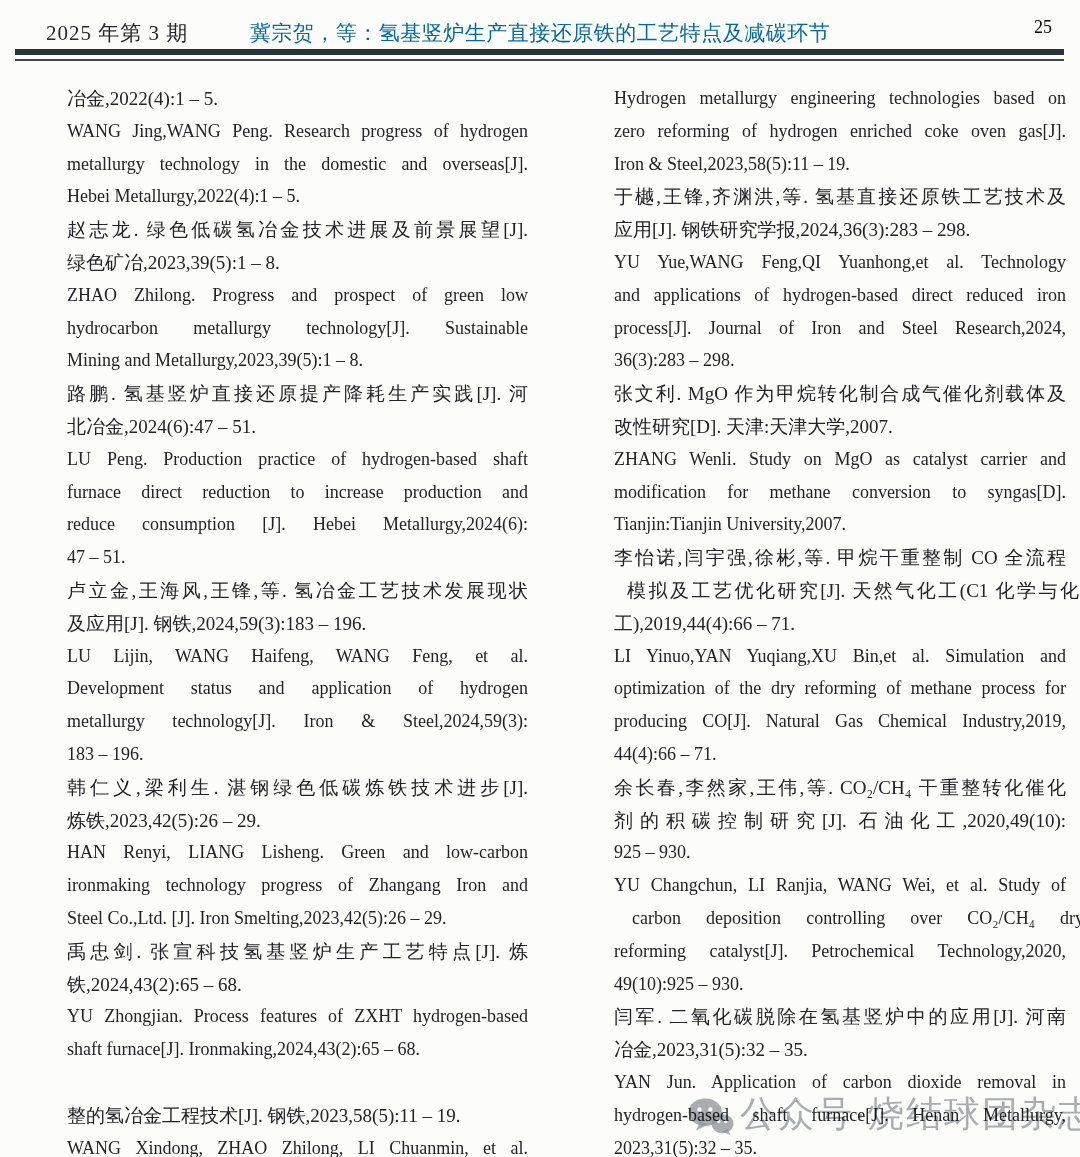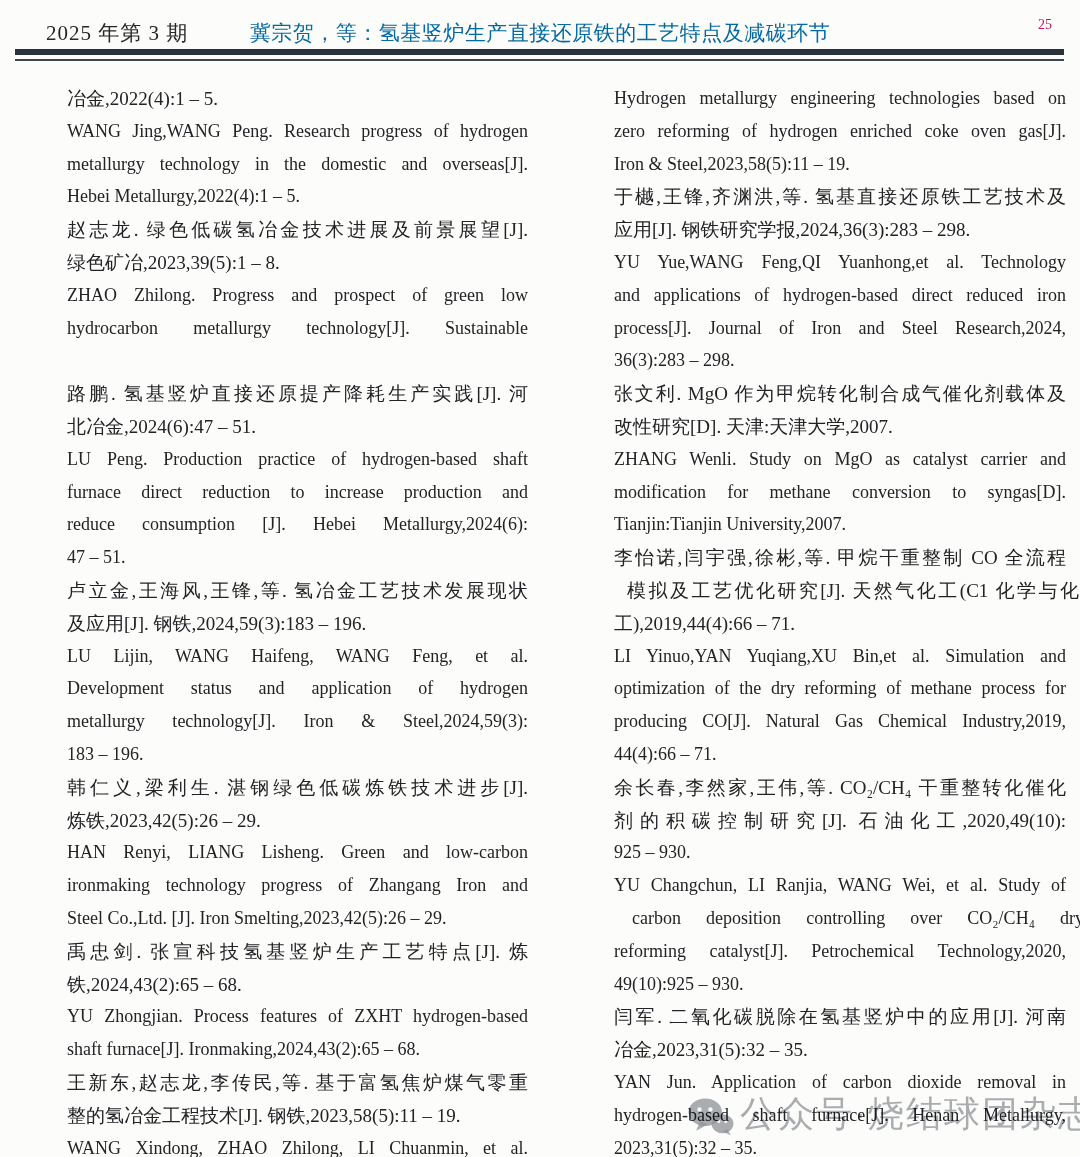--- a/index.html
+++ b/index.html
@@ -7,21 +7,21 @@
     width:1080px;height:1157px;position:relative;overflow:hidden;
     background:#fcfcfa;color:#232327;
     font-family:"Liberation Serif","DejaVu Serif",serif;
     -webkit-font-smoothing:antialiased;
   }
   .page{position:absolute;inset:0;}
   
   .h-left{position:absolute;left:46px;top:19px;font-size:21px;letter-spacing:1px;color:#27272b;}
   .h-center{position:absolute;left:50%;top:19px;transform:translateX(-50%);
     font-size:21px;letter-spacing:0.5px;color:#0369a1;white-space:nowrap;}
-  .h-right{position:absolute;right:28px;top:17px;font-size:14px;color:#be185d;}
+  .h-right{position:absolute;right:28px;top:17px;font-size:18px;color:#000000;}
   .rule-thick{position:absolute;left:15px;top:49px;width:1049px;height:6px;background:var(--rule,#28333b);}
   .rule-thin{position:absolute;left:15px;top:59px;width:1049px;height:2px;background:var(--rule2,#3d474f);}
   
   .col{position:absolute;top:0;height:1157px;}
   #col-left{left:67px;width:461px;}
   #col-right{left:614px;width:452px;}
   .ref-line{
     position:absolute;left:0;width:100%;height:33px;line-height:33px;
     overflow:hidden;font-size:19px;color:#232327;
   }
@@ -54,20 +54,21 @@
   <main>
     <div id="col-left" class="col">
         <div class="ref-line e cn" style="top: 82px;"><span>冶金,2022(4):1 – 5.</span></div>
         <div class="ref-line j en" style="top: 114.8px;"><span>WANG Jing,WANG Peng. Research progress of hydrogen</span></div>
         <div class="ref-line j en" style="top: 147.6px;"><span>metallurgy technology in the domestic and overseas[J].</span></div>
         <div class="ref-line e en" style="top: 180.4px;"><span>Hebei Metallurgy,2022(4):1 – 5.</span></div>
         <div class="ref-line j cn" style="top: 213.2px;"><span>赵志龙. 绿色低碳氢冶金技术进展及前景展望[J].</span></div>
         <div class="ref-line e cn" style="top: 246px;"><span>绿色矿冶,2023,39(5):1 – 8.</span></div>
         <div class="ref-line j en" style="top: 278.8px;"><span>ZHAO Zhilong. Progress and prospect of green low</span></div>
         <div class="ref-line j en" style="top: 311.6px;"><span>hydrocarbon metallurgy technology[J]. Sustainable</span></div>
+        <div class="ref-line e en" style="top: 344.4px;"><span>Mining and Metallurgy,2023,39(5):1 – 8.</span></div>
         <div class="ref-line j cn" style="top: 377.2px;"><span>路鹏. 氢基竖炉直接还原提产降耗生产实践[J]. 河</span></div>
         <div class="ref-line e cn" style="top: 410px;"><span>北冶金,2024(6):47 – 51.</span></div>
         <div class="ref-line j en" style="top: 442.8px;"><span>LU Peng. Production practice of hydrogen-based shaft</span></div>
         <div class="ref-line j en" style="top: 475.6px;"><span>furnace direct reduction to increase production and</span></div>
         <div class="ref-line j en" style="top: 508.4px;"><span>reduce consumption [J]. Hebei Metallurgy,2024(6):</span></div>
         <div class="ref-line e en" style="top: 541.2px;"><span>47 – 51.</span></div>
         <div class="ref-line j cn" style="top: 574px;"><span>卢立金,王海风,王锋,等. 氢冶金工艺技术发展现状</span></div>
         <div class="ref-line e cn" style="top: 606.8px;"><span>及应用[J]. 钢铁,2024,59(3):183 – 196.</span></div>
         <div class="ref-line j en" style="top: 639.6px;"><span>LU Lijin, WANG Haifeng, WANG Feng, et al.</span></div>
         <div class="ref-line j en" style="top: 672.4px;"><span>Development status and application of hydrogen</span></div>
@@ -75,21 +76,20 @@
         <div class="ref-line e en" style="top: 738px;"><span>183 – 196.</span></div>
         <div class="ref-line j cn" style="top: 770.8px;"><span>韩仁义,梁利生. 湛钢绿色低碳炼铁技术进步[J].</span></div>
         <div class="ref-line e cn" style="top: 803.6px;"><span>炼铁,2023,42(5):26 – 29.</span></div>
         <div class="ref-line j en" style="top: 836.4px;"><span>HAN Renyi, LIANG Lisheng. Green and low-carbon</span></div>
         <div class="ref-line j en" style="top: 869.2px;"><span>ironmaking technology progress of Zhangang Iron and</span></div>
         <div class="ref-line e en" style="top: 902px;"><span>Steel Co.,Ltd. [J]. Iron Smelting,2023,42(5):26 – 29.</span></div>
         <div class="ref-line j cn" style="top: 934.8px;"><span>禹忠剑. 张宣科技氢基竖炉生产工艺特点[J]. 炼</span></div>
         <div class="ref-line e cn" style="top: 967.6px;"><span>铁,2024,43(2):65 – 68.</span></div>
         <div class="ref-line j en" style="top: 1000.4px;"><span>YU Zhongjian. Process features of ZXHT hydrogen-based</span></div>
         <div class="ref-line e en" style="top: 1033.2px;"><span>shaft furnace[J]. Ironmaking,2024,43(2):65 – 68.</span></div>
-        <div class="ref-line j cn" style="top: 1066px;"><span>王新东,赵志龙,李传民,等. 基于富氢焦炉煤气零重</span></div>
         <div class="ref-line e cn" style="top: 1098.8px;"><span>整的氢冶金工程技术[J]. 钢铁,2023,58(5):11 – 19.</span></div>
         <div class="ref-line j en" style="top: 1131.6px;"><span>WANG Xindong, ZHAO Zhilong, LI Chuanmin, et al.</span></div>
       </div>
     <div id="col-right" class="col">
         <div class="ref-line j en" style="top: 82px;"><span>Hydrogen metallurgy engineering technologies based on</span></div>
         <div class="ref-line j en" style="top: 114.8px;"><span>zero reforming of hydrogen enriched coke oven gas[J].</span></div>
         <div class="ref-line e en" style="top: 147.6px;"><span>Iron &amp; Steel,2023,58(5):11 – 19.</span></div>
         <div class="ref-line j cn" style="top: 180.4px;"><span>于樾,王锋,齐渊洪,等. 氢基直接还原铁工艺技术及</span></div>
         <div class="ref-line e cn" style="top: 213.2px;"><span>应用[J]. 钢铁研究学报,2024,36(3):283 – 298.</span></div>
         <div class="ref-line j en" style="top: 246px;"><span>YU Yue,WANG Feng,QI Yuanhong,et al. Technology</span></div>

